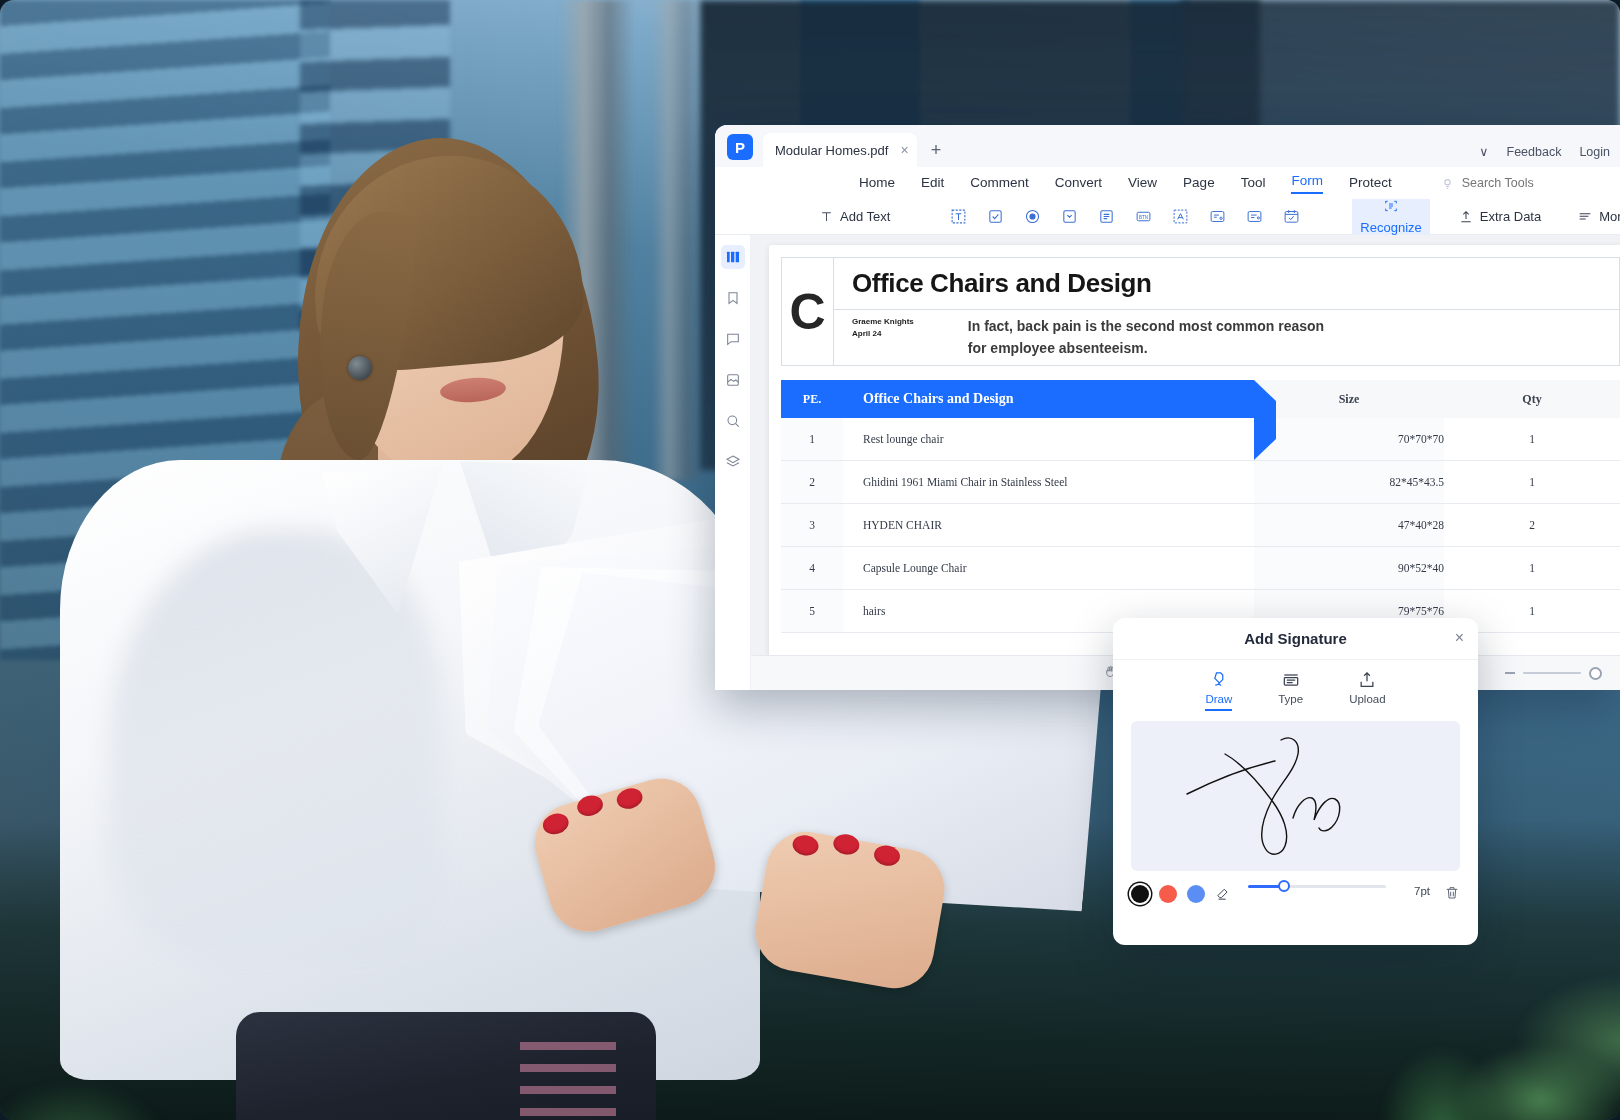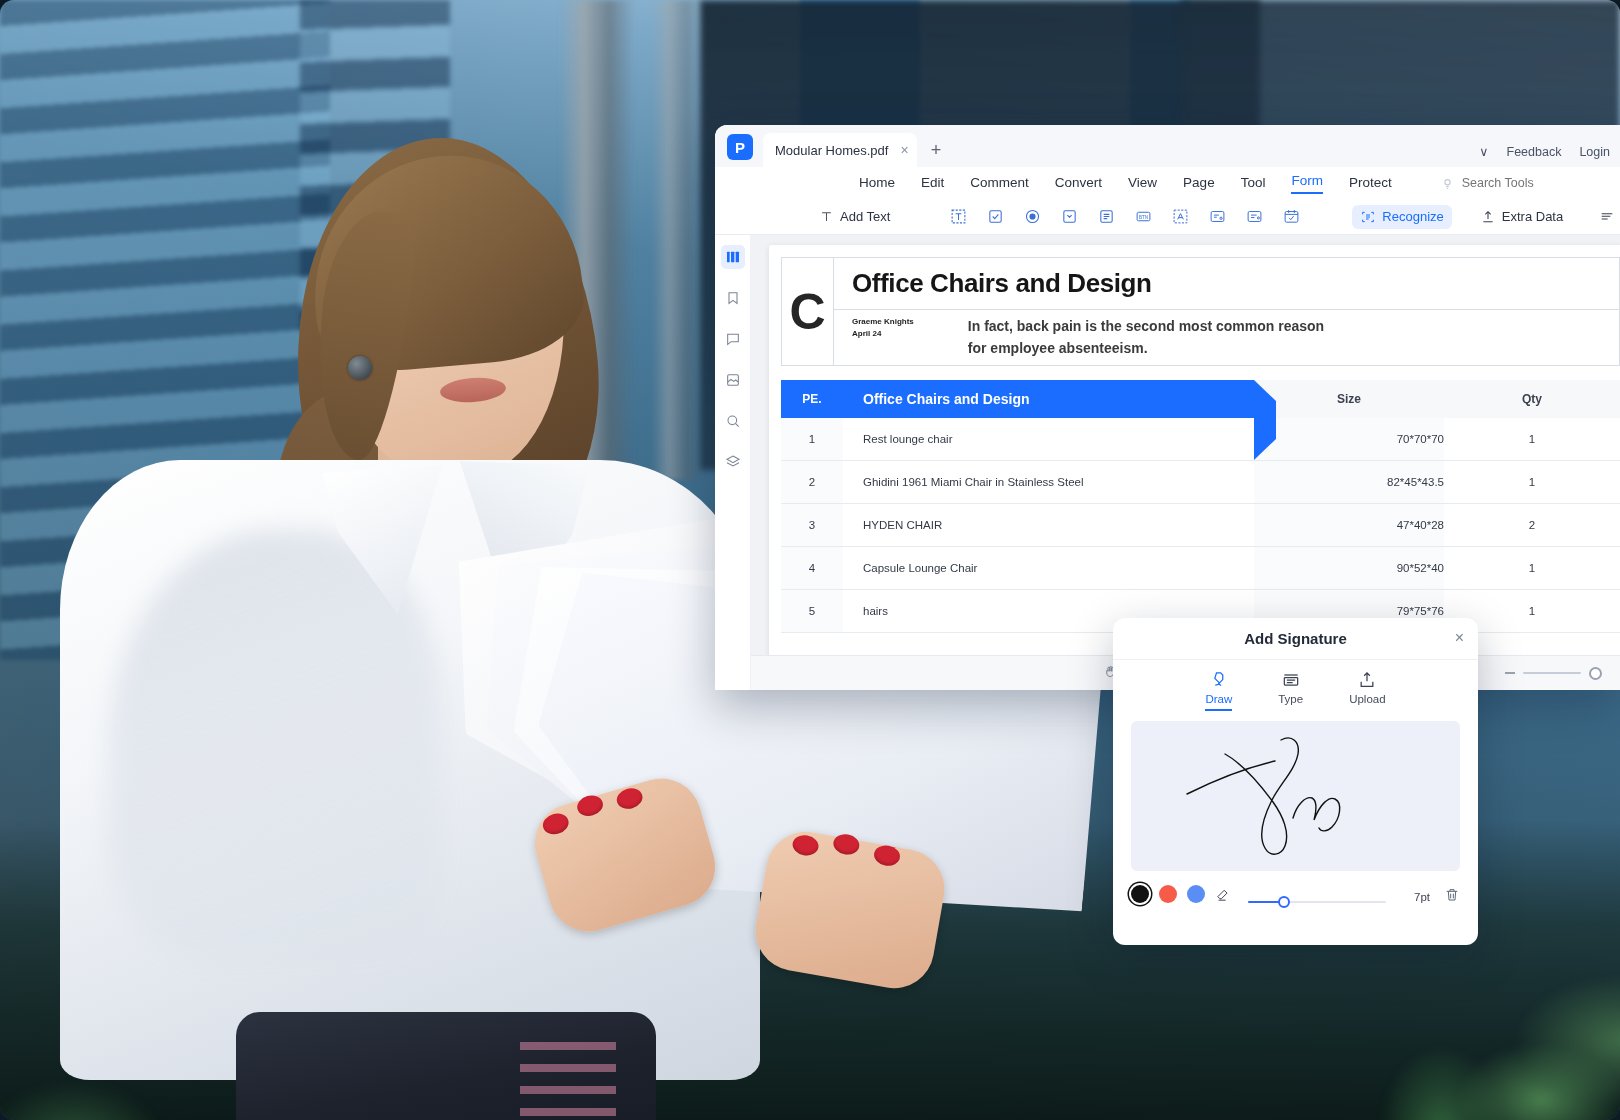--- a/index.html
+++ b/index.html
@@ -160,21 +160,21 @@
   .menubar { height:32px; background:#fff; display:flex; align-items:center; padding-left:144px; gap:26px; position:relative;}
   .menu-item { font-size:13.5px; color:#2c3342; cursor:pointer; padding-bottom:2px;}
   .menu-item.active { color:#1a6dff; border-bottom:2px solid #1a6dff; padding-bottom:4px;}
   .search-wrap { display:flex; align-items:center; gap:7px; margin-left:22px;}
   .search-inp { font-size:12.5px; color:#7f1d1d; background:transparent; border:none; outline:none; width:110px;}
 
   .toolbar { height:36px; background:#fff; display:flex; align-items:center; padding-left:96px; gap:20px;
     border-bottom:1px solid #e9edf3; }
   .tb-btn { display:flex; align-items:center; gap:6px; font-size:13px; color:#2c3342;
     padding:4px 8px; border-radius:6px; cursor:pointer; white-space:nowrap;}
-  .tb-btn.sel { background:#e7effe; color:#1a6dff;}
+  .tb-btn.sel { background:#e7effe; color:#1a6dff;flex-direction:column;}
   .tb-sep { width:1px; height:18px; background:#dde3ec; margin:0 6px;}
   .ficon { width:24px; height:24px; display:flex; align-items:center; justify-content:center; cursor:pointer;}
 
   .body { display:flex; height: calc(100% - 110px); }
   .lrail { width:36px; background:#fff; padding-top:10px; display:flex; flex-direction:column;
     align-items:center; gap:17px; border-right:1px solid #eef1f6;}
   .rail-ic { width:24px; height:24px; display:flex; align-items:center; justify-content:center;
     border-radius:5px; cursor:pointer;}
   .rail-ic.active { background:#e7effe; }
 
@@ -184,21 +184,21 @@
   .doc-head { display:flex; border:1px solid #d9dde4; margin-right:0px; }
   .doc-c { width:52px; min-width:52px; display:flex; align-items:center; justify-content:center;
     font-size:50px; font-weight:800; color:#262626; border-right:1px solid #d9dde4; font-family:"Liberation Sans",sans-serif;}
   .doc-r { flex:1; }
   .doc-title { font-size:26px; font-weight:800; color:#161616; padding:10px 0 10px 18px;
     border-bottom:1px solid #d9dde4; letter-spacing:-0.4px;}
   .doc-sub { display:flex; padding:6px 0 6px 18px; gap:54px;}
   .doc-auth { font-size:8px; font-weight:700; color:#1d1d1d; line-height:1.55;}
   .doc-note { font-size:14px; color:#3b3b3b; line-height:1.55;font-weight:bold;}
 
-  table.tbl { width:100%; border-collapse:collapse; margin-top:14px; }
+  table.tbl { width:100%; border-collapse:collapse; margin-top:14px;font-family:Liberation Serif, serif; }
   table.tbl th { font-size:12px; font-weight:700; color:#3c4250; padding:11px 0; background:#f7f8fa;}
   .th-pe { background:#1a6dff !important; color:#fff !important; width:62px; text-align:center;}
   .th-name { background:#1a6dff !important; color:#fff !important; text-align:left; padding-left:20px !important;
     font-size:14px !important; position:relative;}
   .th-name::after { content:""; position:absolute; right:-22px; top:0; width:0; height:100%;
     border-left:22px solid #1a6dff; border-top:21px solid transparent; border-bottom:21px solid transparent;}
   .th-size { width:190px; text-align:center; }
   .th-qty { width:176px; text-align:center; }
   table.tbl td { font-size:11.5px; color:#333a47; padding:15px 0; border-bottom:1px solid #e7eaef;}
   .td-pe { text-align:center; width:62px; background:#fafbfc;}
@@ -222,21 +222,21 @@
     border-bottom:1px solid #eef0f4;}
   .dlg-title { font-size:15px; font-weight:700; color:#232b3b;}
   .dlg-x { position:absolute; right:14px; top:12px; font-size:16px; color:#7c8496; cursor:pointer; line-height:1;}
   .dlg-tabs { display:flex; justify-content:center; gap:46px; padding-top:10px;}
   .dtab { display:flex; flex-direction:column; align-items:center; gap:3px; cursor:pointer; padding-bottom:4px;}
   .dtab-lbl { font-size:11.5px; color:#454c5c;}
   .dtab.active .dtab-lbl { color:#1a6dff;}
   .dtab.active { border-bottom:2px solid #1a6dff;}
   .sigpad { margin:10px 18px 0 18px; height:150px; background:#eef0f9; border-radius:6px;
     display:flex; align-items:center; justify-content:center; cursor:crosshair;}
-  .dlg-tools { display:flex; align-items:flex-end; gap:10px; padding:14px 18px 0 18px;}
+  .dlg-tools { display:flex; align-items:flex-start; gap:10px; padding:14px 18px 0 18px;}
   .sw { width:18px; height:18px; border-radius:50%; cursor:pointer; flex:none;}
   .sw.black { background:#111; box-shadow:0 0 0 2px #fff, 0 0 0 3.5px #111;}
   .sw.red { background:#f75b4a;}
   .sw.blue { background:#5a8ef5;}
   .slider { flex:1; display:flex; align-items:center; position:relative; margin:0 6px; }
   .sl-track { width:100%; height:2.5px; background:#e2e5ec; border-radius:2px;}
   .sl-fill { position:absolute; left:0; width:24%; height:2.5px; background:#2f6bff; border-radius:2px;}
   .sl-knob { position:absolute; left:22%; width:12px; height:12px; background:#fff;
     border:2px solid #2f6bff; border-radius:50%;}
   .pt { font-size:11.5px; color:#3d4454; width:28px; text-align:right;}

